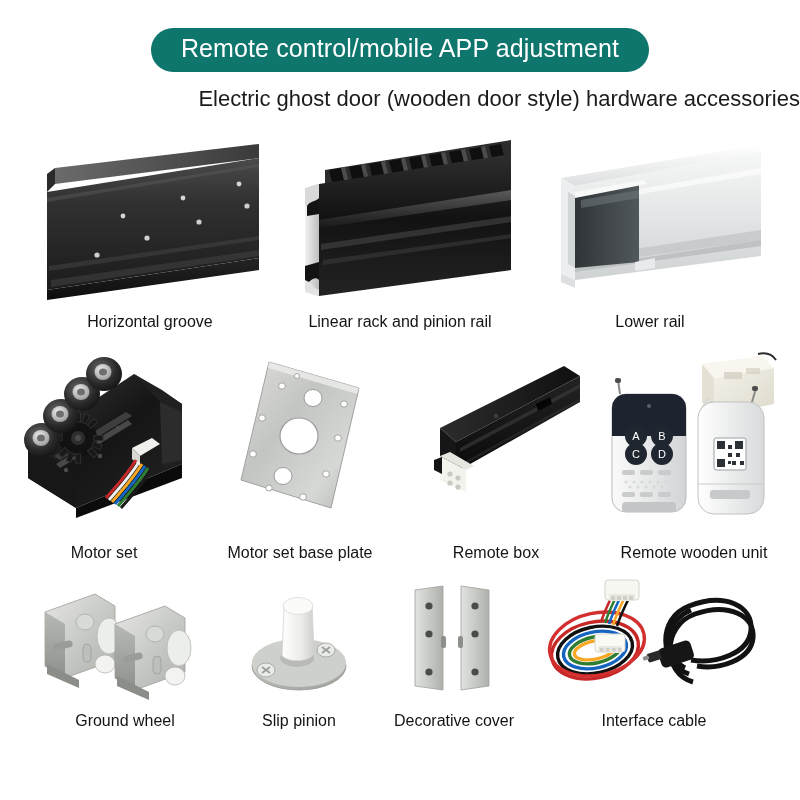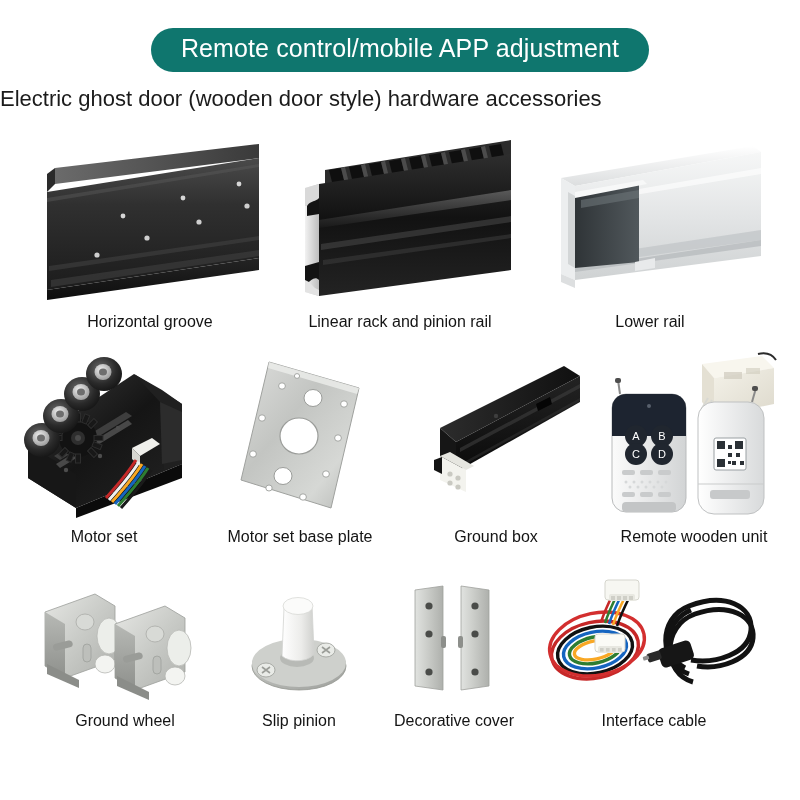--- a/index.html
+++ b/index.html
@@ -36,21 +36,21 @@
     border-radius: 24px;
     padding: 7px 30px 9px 30px;
     font-size: 25px;
     line-height: 1.1;
     letter-spacing: 0.1px;
     white-space: nowrap;
   }
   .subtitle {
     position: absolute;
     top: 86px; left: 0; width: 800px;
-    text-align: left;
+    text-align: right;
     font-size: 22px;
     color: #1b1b1b;
     white-space: nowrap;
   }
 
   
   .row {
     position: absolute;
     left: 0; width: 800px;
     display: flex;
@@ -79,21 +79,21 @@
     line-height: 1;
   }
 
   
   .row1 .cell { width: 250px; }
   .row1 .art  { height: 160px; width: 230px; }
   .row1 .caption { margin-top: 14px; }
 
   .row2 .cell { }
   .row2 .art  { height: 165px; }
-  .row2 .caption { margin-top: 12px; }
+  .row2 .caption { margin-top: 28px; }
   .row2 .c1 { width: 196px; }
   .row2 .c2 { width: 196px; }
   .row2 .c3 { width: 196px; }
   .row2 .c4 { width: 200px; }
   .row2 .c1 .art { width: 180px; }
   .row2 .c2 .art { width: 150px; }
   .row2 .c3 .art { width: 185px; }
   .row2 .c4 .art { width: 185px; }
 
   .row3 .art { height: 125px; }
@@ -412,21 +412,21 @@
           <polygon points="36,104 46,100 70,114 62,118" fill="#e6e6e0"></polygon>
           <g fill="#c9c9c2">
             <circle cx="46" cy="122" r="2.6"></circle>
             <circle cx="54" cy="126" r="2.6"></circle>
             <circle cx="46" cy="131" r="2.6"></circle>
             <circle cx="54" cy="135" r="2.6"></circle>
           </g>
           <polygon points="30,108 38,105 38,122 30,118" fill="#141414"></polygon>
         </svg>
       </div>
-      <div class="caption">Ground box</div>
+      <div class="caption">Remote box</div>
     </div>
 
     <div class="cell c4">
       <div class="art">
         <svg viewBox="0 0 185 165" width="185" height="165">
           <defs>
             <linearGradient id="rxG" x1="0" y1="0" x2="1" y2="1">
               <stop offset="0" stop-color="#f4f2e9"></stop>
               <stop offset="1" stop-color="#ddd9cc"></stop>
             </linearGradient>

